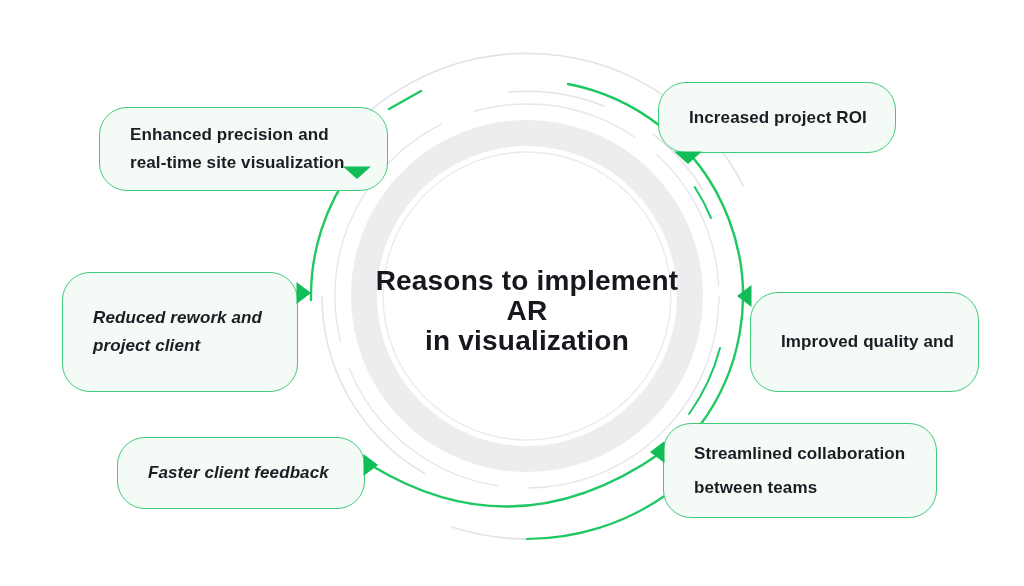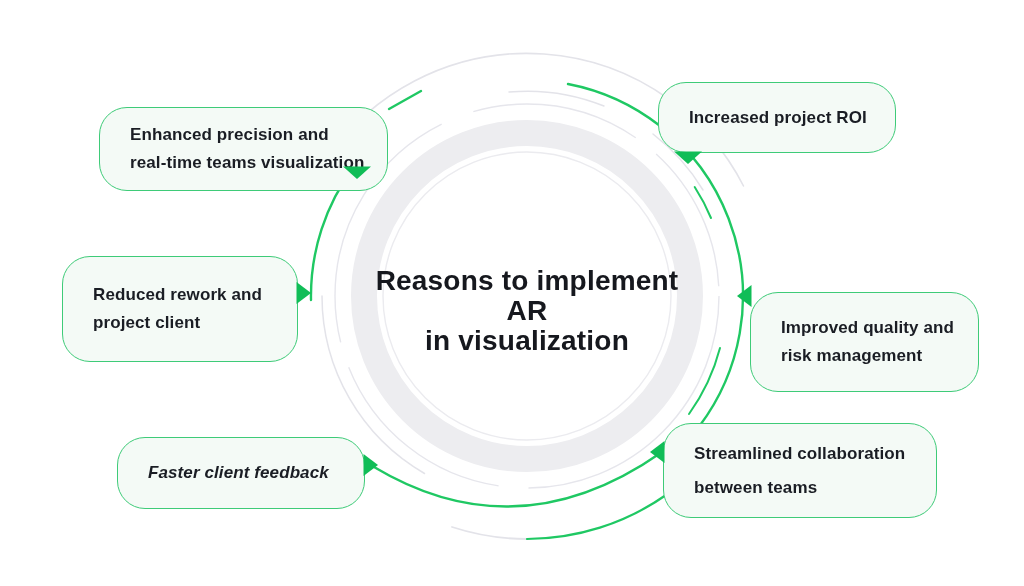--- a/index.html
+++ b/index.html
@@ -54,21 +54,21 @@
     font-size: 17px;
     font-weight: bold;
     line-height: 28px;
     color: #1a1d24;
     letter-spacing: 0.1px;
   }
   .callout .line { display: block; }
 
   .c1 { left: 99px;  top: 68px;  width: 289px; height: 84px; margin-top: 39px; }
   .c2 { left: 658px; top: 82px;  width: 238px; height: 71px;  }
-  .c3 { left: 62px;  top: 256px; width: 236px; height: 106px;  }
+  .c3 { left: 62px;  top: 272px; width: 236px; height: 120px; font-style: italic;  }
   .c4 { left: 750px; top: 248px; width: 229px; height: 100px; margin-top: 44px; }
   .c5 { left: 117px; top: 437px; width: 248px; height: 72px; font-style: italic;  }
   .c6 { left: 663px; top: 423px; width: 274px; height: 95px; gap: 6px;  }
 </style>
 </head>
 <body>
 
 <div class="stage">
 
   <svg class="layer layer-arcs" width="1024" height="586" viewBox="0 0 1024 586">
@@ -96,35 +96,34 @@
     <path d="M 720,348 A 200 200 0 0 1 689,414" fill="none" stroke="#1fc863" stroke-width="2" stroke-linecap="round"></path>
   </svg>
 
   <div class="center-title">
     <span class="line">Reasons to implement AR</span>
     <span class="line">in visualization</span>
   </div>
 
   <div class="callout c1">
     <span class="line">Enhanced precision and</span>
-    <span class="line">real-time teams visualization</span>
+    <span class="line">real-time site visualization</span>
   </div>
 
   <div class="callout c2">
     <span class="line">Increased project ROI</span>
   </div>
 
   <div class="callout c3">
     <span class="line">Reduced rework and</span>
     <span class="line">project client</span>
   </div>
 
   <div class="callout c4">
     <span class="line">Improved quality and</span>
-    <span class="line">risk management</span>
   </div>
 
   <div class="callout c5">
     <span class="line">Faster client feedback</span>
   </div>
 
   <div class="callout c6">
     <span class="line">Streamlined collaboration</span>
     <span class="line">between teams</span>
   </div>

